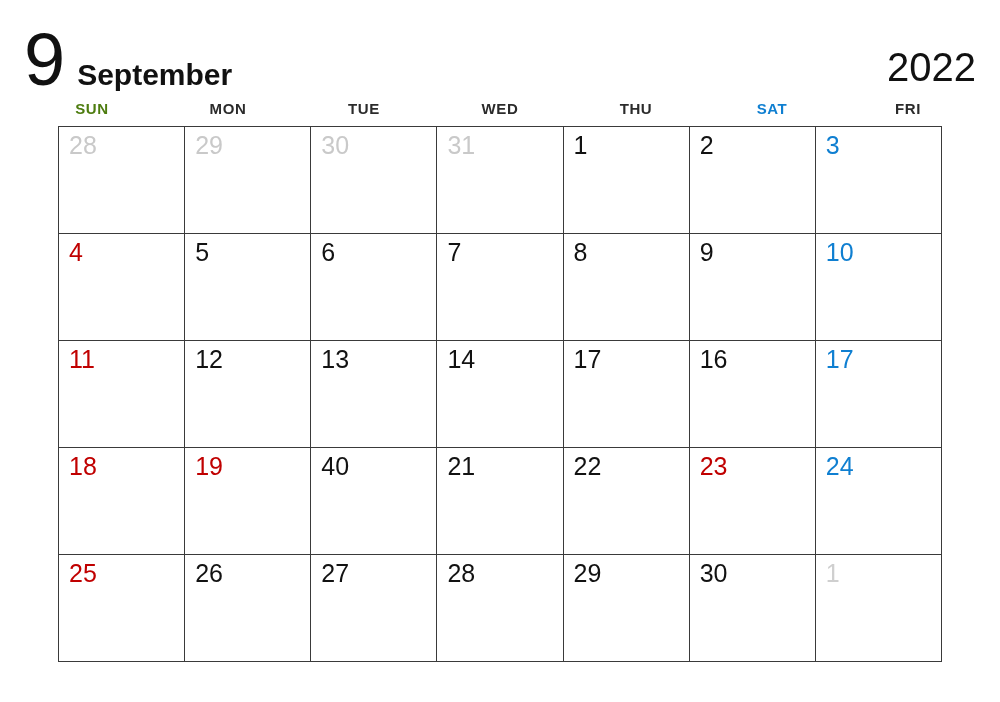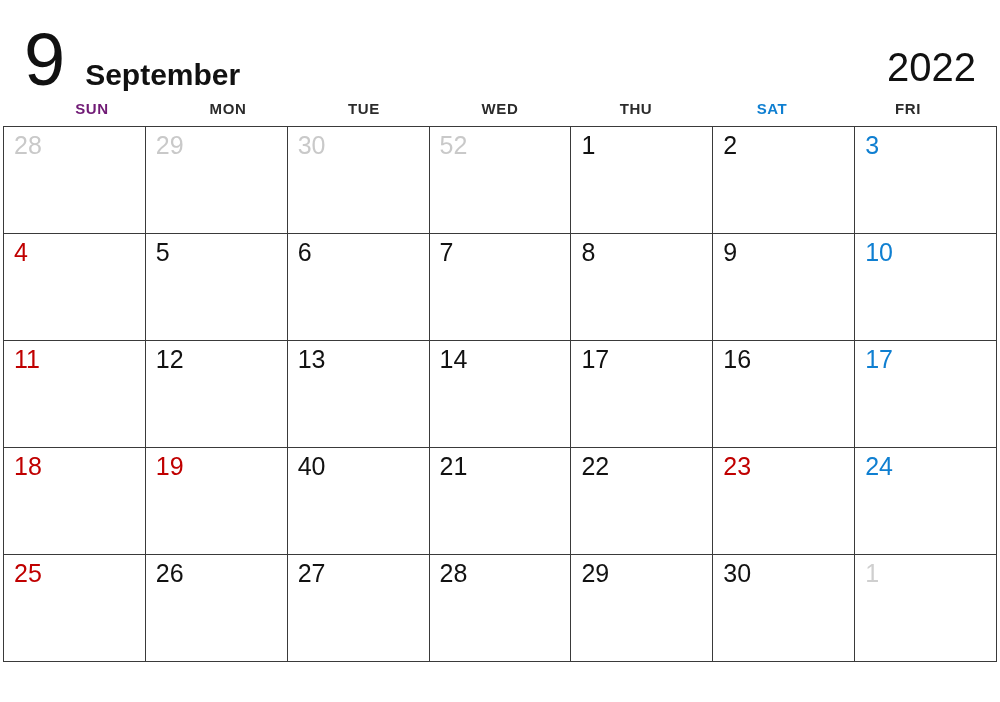--- a/index.html
+++ b/index.html
@@ -39,21 +39,21 @@
     font-family: "Liberation Sans", sans-serif;
     font-size: 74px;
     line-height: 0.8;
     font-weight: 400;
     letter-spacing: -2px;
     color: #111111;
   }
   .month-name {
     font-size: 30px;
     font-weight: bold;
-    margin-left: 22px;
+    margin-left: 14px;
     color: #111111;
     letter-spacing: 0px;
   }
   .year {
     position: absolute;
     right: 24px;
     bottom: 10px;
     font-size: 40px;
     font-weight: 400;
     color: #111111;
@@ -69,26 +69,26 @@
     box-sizing: border-box;
   }
   .weekday {
     text-align: center;
     font-size: 15px;
     font-weight: bold;
     letter-spacing: 0.6px;
     padding-bottom: 9px;
     color: #2b2b2b;
   }
-  .weekday.sun { color: #701a75; }
+  .weekday.sun { color: #4d7c0f; }
   .weekday.sat { color: #0f7fd1; }
 
   
   .grid {
-    width: 994px;
+    width: 884px;
     margin: 0 auto;
     display: grid;
     grid-template-columns: repeat(7, 1fr);
     grid-template-rows: repeat(5, 107px);
     border-top: 1.5px solid #3a3a3a;
     border-left: 1.5px solid #3a3a3a;
     box-sizing: border-box;
   }
   .cell {
     border-right: 1.5px solid #3a3a3a;
@@ -136,21 +136,21 @@
       <div class="cell">
         <div class="daynum d-muted">28</div>
       </div>
       <div class="cell">
         <div class="daynum d-muted">29</div>
       </div>
       <div class="cell">
         <div class="daynum d-muted">30</div>
       </div>
       <div class="cell">
-        <div class="daynum d-muted">52</div>
+        <div class="daynum d-muted">31</div>
       </div>
       <div class="cell">
         <div class="daynum d-normal">1</div>
       </div>
       <div class="cell">
         <div class="daynum d-normal">2</div>
       </div>
       <div class="cell">
         <div class="daynum d-sat">3</div>
       </div>

